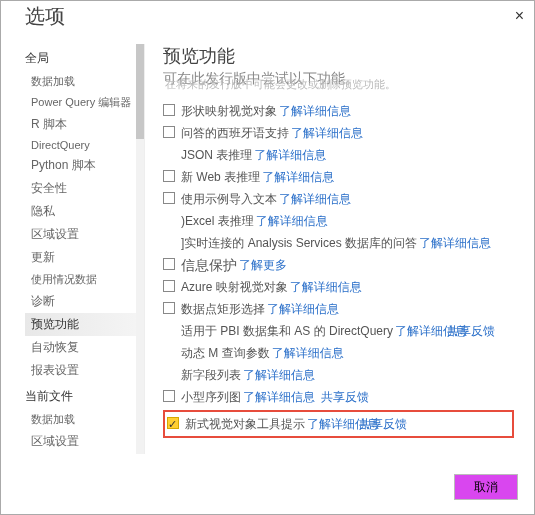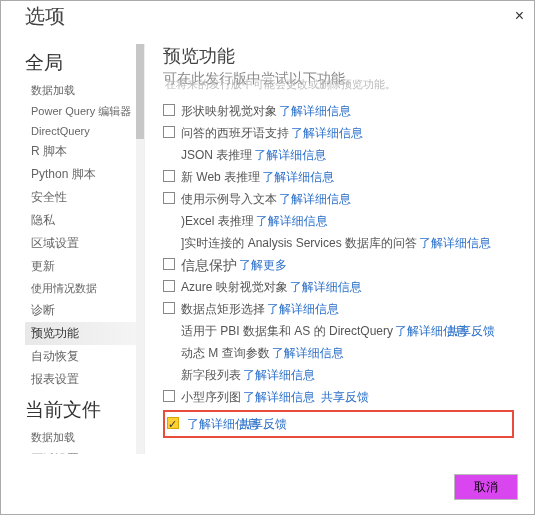--- a/index.html
+++ b/index.html
@@ -5,21 +5,21 @@
   * { box-sizing: border-box; margin: 0; padding: 0; }
   body { font-family: "Microsoft YaHei", "Segoe UI", sans-serif; font-size: 12px; color: #333; background: #fff; }
   .dialog { width: 535px; height: 515px; border: 1px solid #aaa; position: relative; background: #fff; }
   .close-x { position: absolute; top: 6px; right: 10px; font-size: 16px; color: #333; cursor: pointer; }
   .title { font-size: 20px; color: #444; padding: 2px 0 14px 24px; font-weight: 300; }
   .body { display: flex; height: 410px; padding-left: 24px; }
   .sidebar-wrap { position: relative; width: 120px; flex: 0 0 120px; overflow: hidden; border-right: 1px solid #eee; }
   .sidebar { height: 100%; overflow: hidden; }
   .scrollbar { position: absolute; right: 0; top: 0; width: 8px; height: 100%; background: #f2f2f2; }
   .scrollthumb { position: absolute; right: 0; top: 0; width: 8px; height: 95px; background: #c7c7c7; }
-  .sb-group { font-size: 19px; color: #333; margin: 6px 0 4px 0; }
+  .sb-group { font-size: 12px; color: #333; margin: 6px 0 4px 0; }
   .sb-item { font-size: 12px; color: #666; padding: 3px 0 3px 6px; cursor: pointer; white-space: nowrap; overflow: hidden; text-overflow: ellipsis; }
   .sb-item.small { font-size: 11px; }
   .sb-item.selected { background: linear-gradient(to right,#e8e8e8,#f5f5f5); color: #333; }
   .main { flex: 1; padding: 0 20px 0 18px; position: relative; color: #555; }
   .main h2 { font-size: 18px; font-weight: 400; color: #444; }
   .main .sub { font-size: 14px; color: #888; margin-top: 2px; }
   .main .ghost { font-size: 11px; color: #bbb; margin-top: -11px; margin-left: 2px; }
   .feature-list { margin-top: 8px; }
   .row { display: flex; align-items: flex-start; padding: 2px 0; font-size: 12px; line-height: 18px; }
   .row.indent { padding-left: 18px; }
@@ -41,22 +41,22 @@
 <div class="dialog">
   <div class="close-x">×</div>
   <div class="title">选项</div>
 
   <div class="body">
     <div class="sidebar-wrap">
       <div class="sidebar" id="sidebar">
           <div class="sb-group">全局</div>
           <div class="sb-item small">数据加载</div>
           <div class="sb-item small">Power Query 编辑器</div>
+          <div class="sb-item">R 脚本</div>
           <div class="sb-item small">DirectQuery</div>
-          <div class="sb-item">R 脚本</div>
           <div class="sb-item">Python 脚本</div>
           <div class="sb-item">安全性</div>
           <div class="sb-item">隐私</div>
           <div class="sb-item">区域设置</div>
           <div class="sb-item">更新</div>
           <div class="sb-item small">使用情况数据</div>
           <div class="sb-item">诊断</div>
           <div class="sb-item selected">预览功能</div>
           <div class="sb-item">自动恢复</div>
           <div class="sb-item">报表设置</div>
@@ -136,20 +136,21 @@
           </div>
           <div class="row">
             <span class="cb"></span>
             <span class="label">小型序列图</span>
             <span class="link">了解详细信息</span>
             <span class="link spaced">共享反馈</span>
           </div>
           <div class="highlight-box">
             <div class="row">
               <span class="cb checked"></span>
+              <span class="label">新式视觉对象工具提示</span>
               <span class="link">了解详细信息</span>
               <span class="link" style="margin-left: -20px;">共享反馈</span>
             </div>
           </div>
         </div>
     </div>
   </div>
 
   <div class="footer">
     <button class="btn">取消</button>

